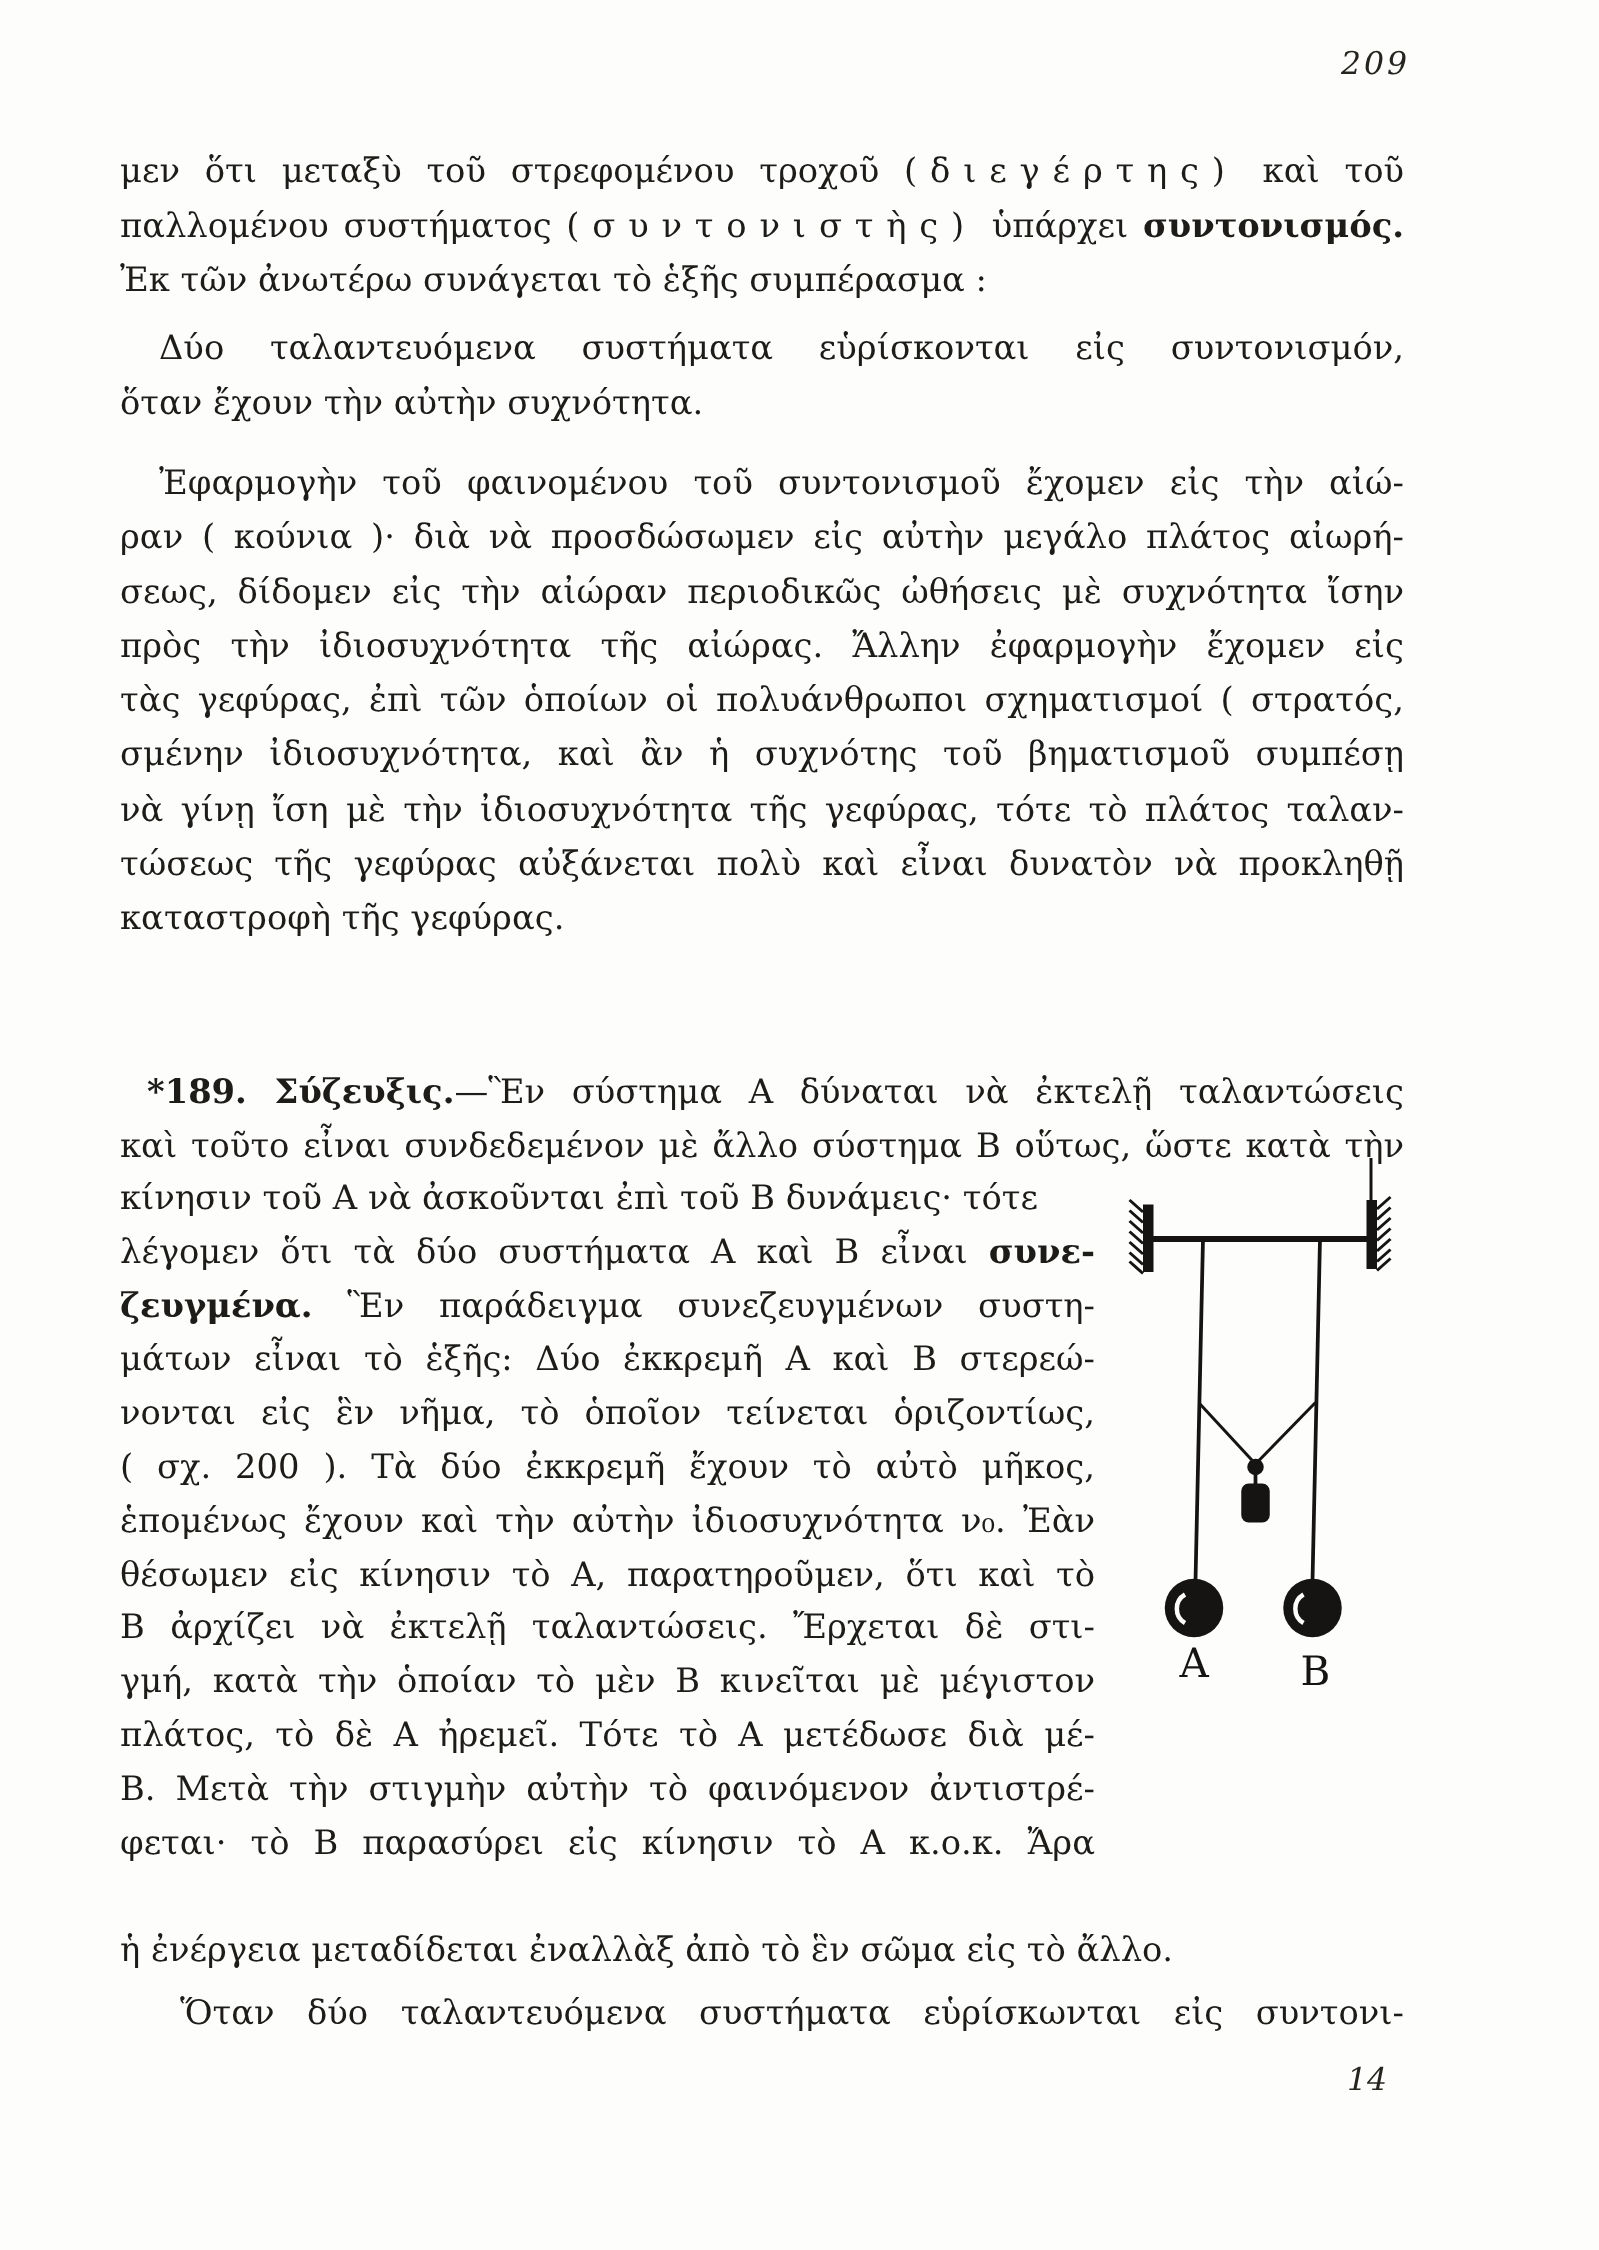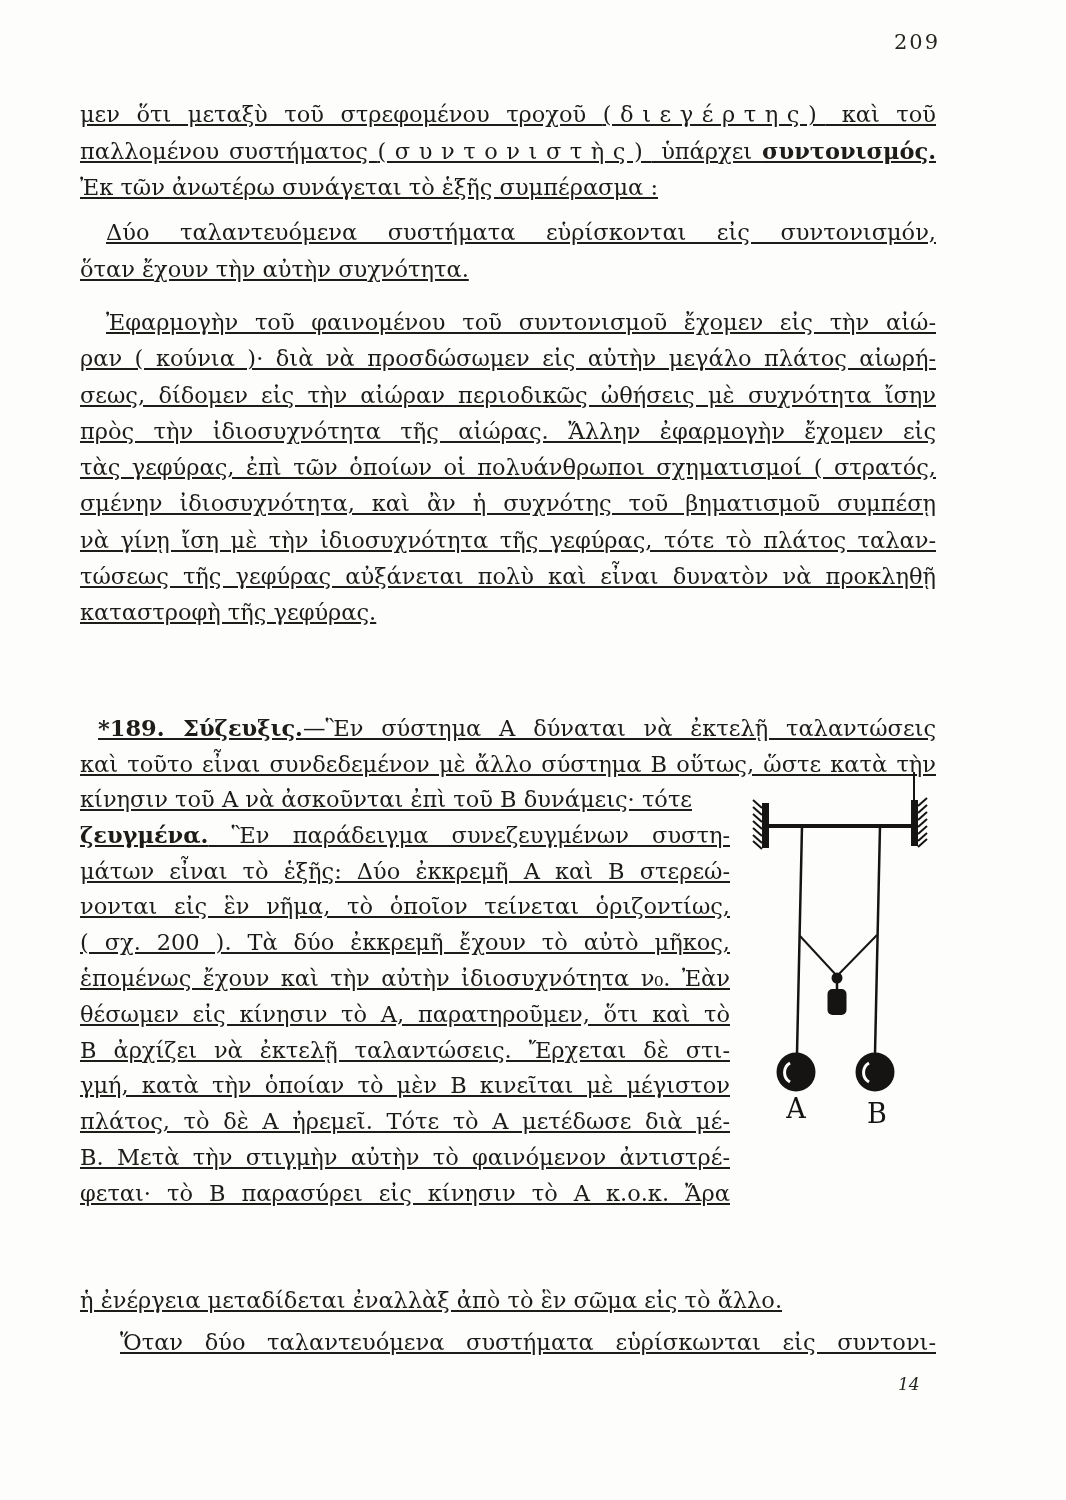--- a/index.html
+++ b/index.html
@@ -7,28 +7,28 @@
     width:1066px;height:1500px;
     background:#fdfdfc;
     font-family:"DejaVu Serif", serif;
     color:#1e1c19;
     position:relative;
     overflow:hidden;
   }
   .page{position:absolute;left:0;top:0;width:1066px;height:1500px;}
   .pagenum-top{
     position:absolute;left:894px;top:30px;
-    font-size:21px;letter-spacing:2px;color:#26241f;
+    font-size:21px;letter-spacing:2px;color:#26241f;font-style:italic;
   }
   .pagenum-bottom{
     position:absolute;left:898px;top:1374px;
-    font-size:17px;font-style:italic;color:#26241f;text-align:center;
+    font-size:21px;font-style:italic;color:#26241f;text-align:center;
   }
   .para{position:absolute;font-size:22.5px;}
-  .ln{white-space:nowrap;text-decoration:underline;}
+  .ln{white-space:nowrap;}
   .j{ text-align:justify; text-align-last:justify; white-space:normal; }
   .n{ text-align:left; }
   .b{ font-weight:bold; }
   .sp{ letter-spacing:0.38em; }
   #para1{left:80px;top:96px;width:856px;line-height:36.5px;}
   #para2{left:80px;top:214px;width:856px;line-height:36.5px;}
   #para3{left:80px;top:304px;width:856px;line-height:36.3px;}
   #para4a{left:80px;top:710px;width:856px;line-height:36px;}
   #para4b{left:80px;top:782px;width:650px;line-height:35.8px;}
   #para4c{left:80px;top:1282px;width:800px;line-height:36px;}
@@ -72,20 +72,21 @@
     <div class="ln n">καταστροφὴ τῆς γεφύρας.</div>
   </div>
 
   <div class="para" id="para4a">
     <div class="ln j ind18"><span class="b">*189. Σύζευξις.</span><span>—Ἓν σύστημα Α δύναται νὰ ἐκτελῇ ταλαντώσεις</span></div>
     <div class="ln j">καὶ τοῦτο εἶναι συνδεδεμένον μὲ ἄλλο σύστημα Β οὕτως, ὥστε κατὰ τὴν</div>
   </div>
 
   <div class="para" id="para4b">
     <div class="ln n">κίνησιν τοῦ Α νὰ ἀσκοῦνται ἐπὶ τοῦ Β δυνάμεις· τότε</div>
+    <div class="ln j"><span>λέγομεν ὅτι τὰ δύο συστήματα Α καὶ Β εἶναι </span><span class="b">συνε-</span></div>
     <div class="ln j"><span class="b">ζευγμένα.</span><span> Ἓν παράδειγμα συνεζευγμένων συστη-</span></div>
     <div class="ln j">μάτων εἶναι τὸ ἑξῆς: Δύο ἐκκρεμῆ Α καὶ Β στερεώ-</div>
     <div class="ln j">νονται εἰς ἓν νῆμα, τὸ ὁποῖον τείνεται ὁριζοντίως,</div>
     <div class="ln j">( σχ. 200 ). Τὰ δύο ἐκκρεμῆ ἔχουν τὸ αὐτὸ μῆκος,</div>
     <div class="ln j">ἑπομένως ἔχουν καὶ τὴν αὐτὴν ἰδιοσυχνότητα ν₀. Ἐὰν</div>
     <div class="ln j">θέσωμεν εἰς κίνησιν τὸ Α, παρατηροῦμεν, ὅτι καὶ τὸ</div>
     <div class="ln j">Β ἀρχίζει νὰ ἐκτελῇ ταλαντώσεις. Ἔρχεται δὲ στι-</div>
     <div class="ln j">γμή, κατὰ τὴν ὁποίαν τὸ μὲν Β κινεῖται μὲ μέγιστον</div>
     <div class="ln j">πλάτος, τὸ δὲ Α ἠρεμεῖ. Τότε τὸ Α μετέδωσε διὰ μέ-</div>
     <div class="ln j">Β. Μετὰ τὴν στιγμὴν αὐτὴν τὸ φαινόμενον ἀντιστρέ-</div>

